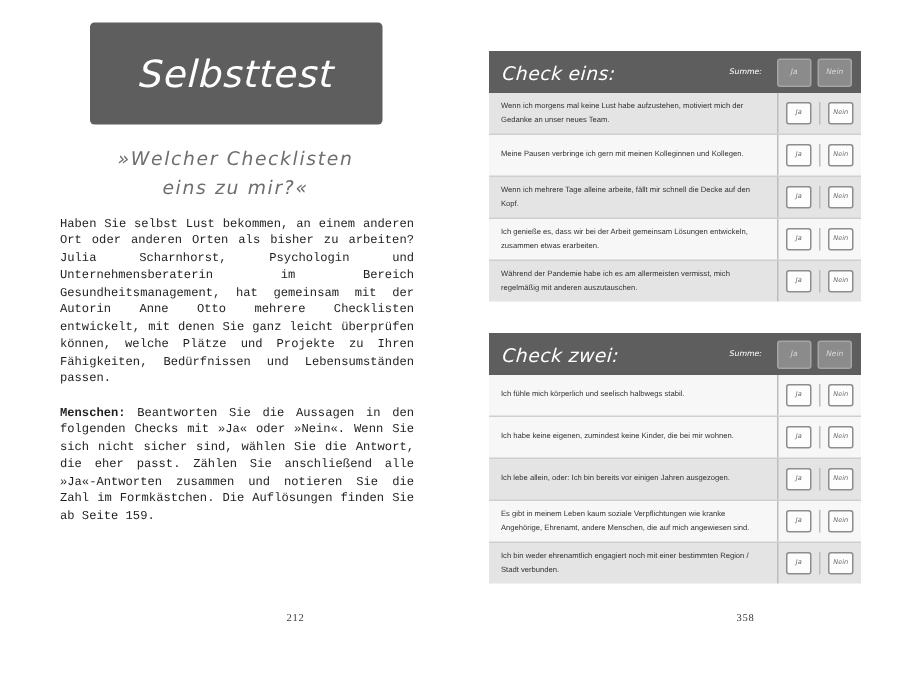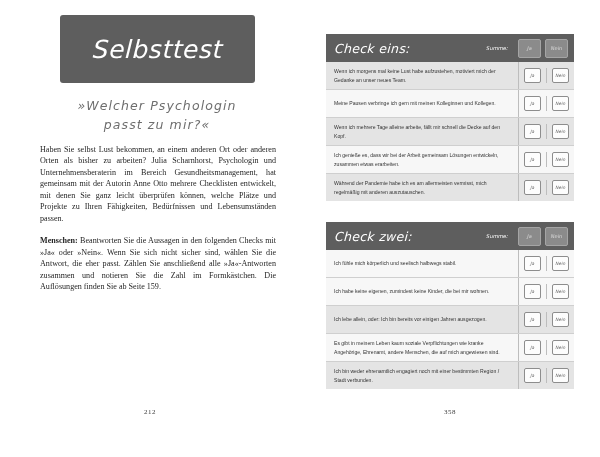--- a/index.html
+++ b/index.html
@@ -71,36 +71,37 @@
     line-height: 1.55;
   }
   .body-col {
     position: absolute;
     left: 40px;
     top: 144px;
     width: 236px;
   }
   .para {
     margin: 0 0 11px 0;
-    font-family: Liberation Serif, serif;
+    font-family: Liberation Mono, monospace;
     font-size: 8.1px;
     line-height: 1.42;
     text-align: justify;
     color: #1f1f1f;
   }
   .para b { font-weight: bold; }
   .folio {
     position: absolute;
     top: 408px;
     width: 100%;
     text-align: center;
     font-family: "Liberation Serif", serif;
     font-size: 7px;
     color: #3a3a3a;
     letter-spacing: 0.5px;
+    padding-left: 47px;
   }
 
   
   .check {
     position: absolute;
     left: 26px;
     width: 248px;
   }
   .check-one { top: 34px; }
   .check-two { top: 222px; }
@@ -199,22 +200,22 @@
 
 <div class="spread">
 
   <div class="page page-left">
 
     <div class="title-block">
       <span class="title-text">Selbsttest</span>
     </div>
 
     <div class="subtitle">
-      <div>»Welcher Psychologin</div>
-      <div>passt zu mir?«</div>
+      <div>»Welcher Checklisten</div>
+      <div>eins zu mir?«</div>
     </div>
 
     <div class="body-col">
       <p class="para">Haben Sie selbst Lust bekommen, an einem anderen Ort oder anderen Orten als bisher zu arbeiten? Julia Scharnhorst, Psychologin und Unternehmensberaterin im Bereich Gesundheitsmanagement, hat gemeinsam mit der Autorin Anne Otto mehrere Checklisten entwickelt, mit denen Sie ganz leicht überprüfen können, welche Plätze und Projekte zu Ihren Fähigkeiten, Bedürfnissen und Lebensumständen passen.</p>
       <p class="para"><b>Menschen:</b><span> Beantworten Sie die Aussagen in den folgenden Checks mit »Ja« oder »Nein«. Wenn Sie sich nicht sicher sind, wählen Sie die Antwort, die eher passt. Zählen Sie anschließend alle »Ja«-Antworten zusammen und notieren Sie die Zahl im Formkästchen. Die Auflösungen finden Sie ab Seite 159.</span></p>
     </div>
 
     <div class="folio">212</div>
   </div>
 

